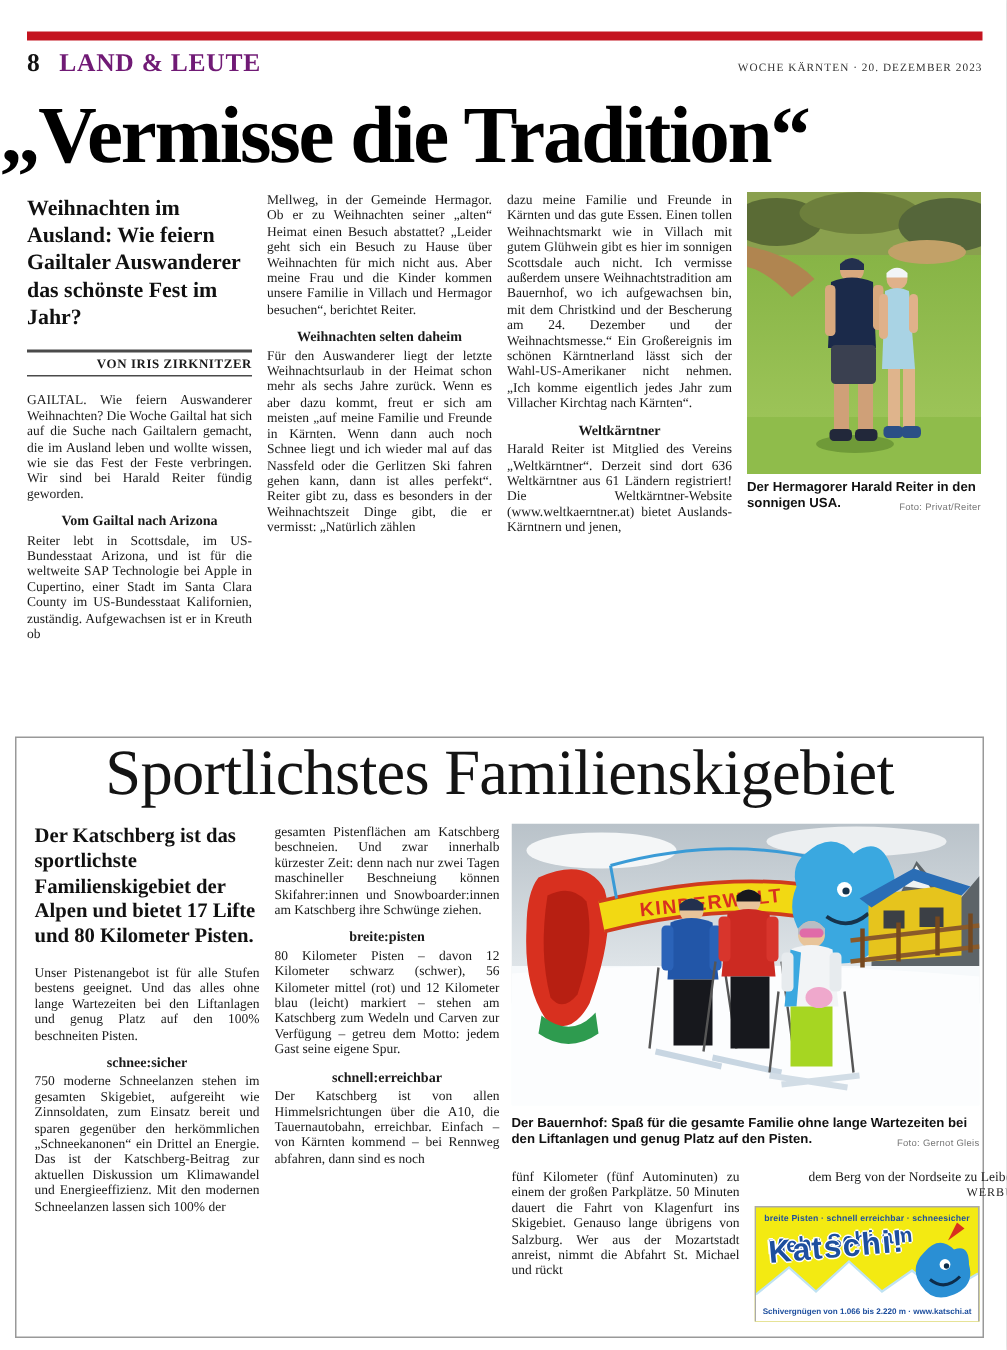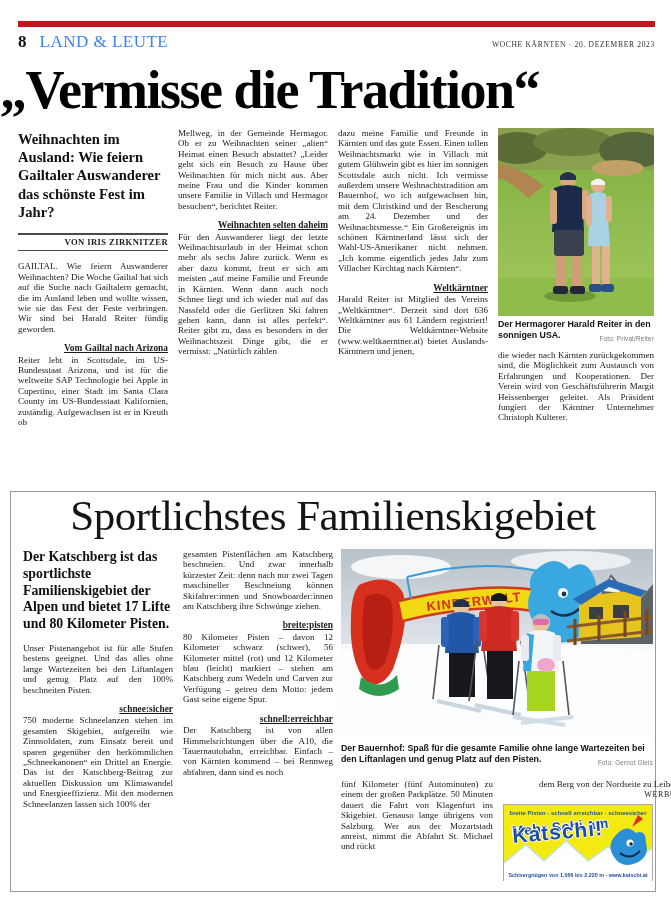--- a/index.html
+++ b/index.html
@@ -2,34 +2,34 @@
 <html><head>
 <meta charset="utf-8">
 <style>
   html,body{margin:0;padding:0;background:#e8e8e8;}
   .page{position:relative;width:671px;height:900px;background:#ffffff;margin:0 auto;
         font-family:"Liberation Serif",serif;color:#1a1a1a;overflow:hidden;
         box-shadow:0 0 4px rgba(0,0,0,.25);}
   .topbar{position:absolute;left:18px;right:16px;top:21px;height:6px;background:#c41420;}
   .hdrrow{position:absolute;left:18px;right:16px;top:32px;height:20px;display:flex;align-items:baseline;}
   .pagenum{font-size:17px;font-weight:bold;color:#111;}
-  .section{font-size:17px;font-weight:normal;color:#3b82f6;margin-left:13px;letter-spacing:.5px;text-align:center;}
+  .section{font-size:17px;font-weight:bold;color:#701a75;margin-left:13px;letter-spacing:.5px;text-align:center;}
   .masthead{margin-left:auto;font-size:7.5px;color:#333;letter-spacing:.7px;}
   .headline1{position:absolute;left:0;top:62px;width:100%;
              font-size:54px;font-weight:bold;letter-spacing:-1.5px;color:#000;line-height:1.05;}
   .a1col{position:absolute;top:128px;width:150px;height:364px;overflow:hidden;
          font-size:9px;line-height:10.4px;text-align:justify;}
   .c1{left:18px;} .c2{left:178px;} .c3{left:338px;}
   .c4{left:498px;width:156px;text-align:justify;}
   .standfirst{font-size:14.6px;line-height:18.2px;font-weight:bold;text-align:left;margin:2px 0 12px 0;color:#111;}
   .bylinebox{border-top:2.5px solid #4a4a4a;border-bottom:1px solid #4a4a4a;
              padding:2px 0 3px 0;font-size:8.6px;font-weight:bold;letter-spacing:.4px;
              margin-bottom:10px;text-align:right;}
   .bodyp{margin:0;}
-  .subhead{font-weight:bold;font-size:9.4px;margin:9px 0 1px 0;text-align:right;text-decoration:underline;}
+  .subhead{font-weight:bold;font-size:9.4px;margin:9px 0 1px 0;text-align:center;}
   .photo1{display:block;width:156px;height:188px;}
   .cap{font-family:"Liberation Sans",sans-serif;font-weight:bold;font-size:8.8px;
        line-height:11px;margin-top:3px;text-align:left;color:#111;}
   .credit{font-weight:normal;font-size:6.3px;color:#777;float:right;margin-top:3px;letter-spacing:.2px;}
   .c4 .bodyp{margin-top:9px;}
   .box2{position:absolute;left:10px;top:491px;width:644px;height:399px;border:1px solid #999;background:#fff;}
   .headline2{position:absolute;left:0;top:0;width:100%;text-align:center;font-size:43px;
              font-weight:400;letter-spacing:-.5px;color:#141414;line-height:1.1;}
   .a2col{position:absolute;width:150px;overflow:hidden;font-size:9px;line-height:10.4px;text-align:justify;}
   .colA{left:12px;top:57px;height:334px;}
@@ -125,21 +125,20 @@
       <rect x="108" y="68" width="6" height="26" rx="3" fill="#e0b18a"></rect>
       <rect x="94" y="118" width="8" height="40" fill="#dfb48c"></rect>
       <rect x="104" y="118" width="8" height="40" fill="#dfb48c"></rect>
       <rect x="91" y="156" width="13" height="8" rx="3" fill="#2b4f86"></rect>
       <rect x="103" y="156" width="13" height="8" rx="3" fill="#2b4f86"></rect>
     </svg>
     <div class="cap">
       <span>Der Hermagorer Harald Reiter in den sonnigen USA.</span>
       <span class="credit">Foto: Privat/Reiter</span>
     </div>
-    <p class="bodyp">die wieder nach Kärnten zurückgekommen sind, die Möglichkeit zum Austausch von Erfahrungen und Kooperationen. Der Verein wird von Geschäftsführerin Margit Heissenberger geleitet. Als Präsident fungiert der Kärntner Unternehmer Christoph Kulterer.</p>
   </div>
 
   <div class="box2">
     <div class="headline2">Sportlichstes Familienskigebiet</div>
 
     <div class="a2col colA">
       <div class="lead">Der Katschberg ist das sportlichste Familienskigebiet der Alpen und bietet 17 Lifte und 80 Kilometer Pisten.</div>
       <p class="bodyp">Unser Pistenangebot ist für alle Stufen bestens geeignet. Und das alles ohne lange Wartezeiten bei den Liftanlagen und genug Platz auf den 100% beschneiten Pisten.</p>
       <div class="subhead">schnee:sicher</div>
       <p class="bodyp">750 moderne Schneelanzen stehen im gesamten Skigebiet, aufgereiht wie Zinnsoldaten, zum Einsatz bereit und sparen gegenüber den herkömmlichen „Schneekanonen“ ein Drittel an Energie. Das ist der Katschberg-Beitrag zur aktuellen Diskussion um Klimawandel und Energieeffizienz. Mit den modernen Schneelanzen lassen sich 100% der</p>

